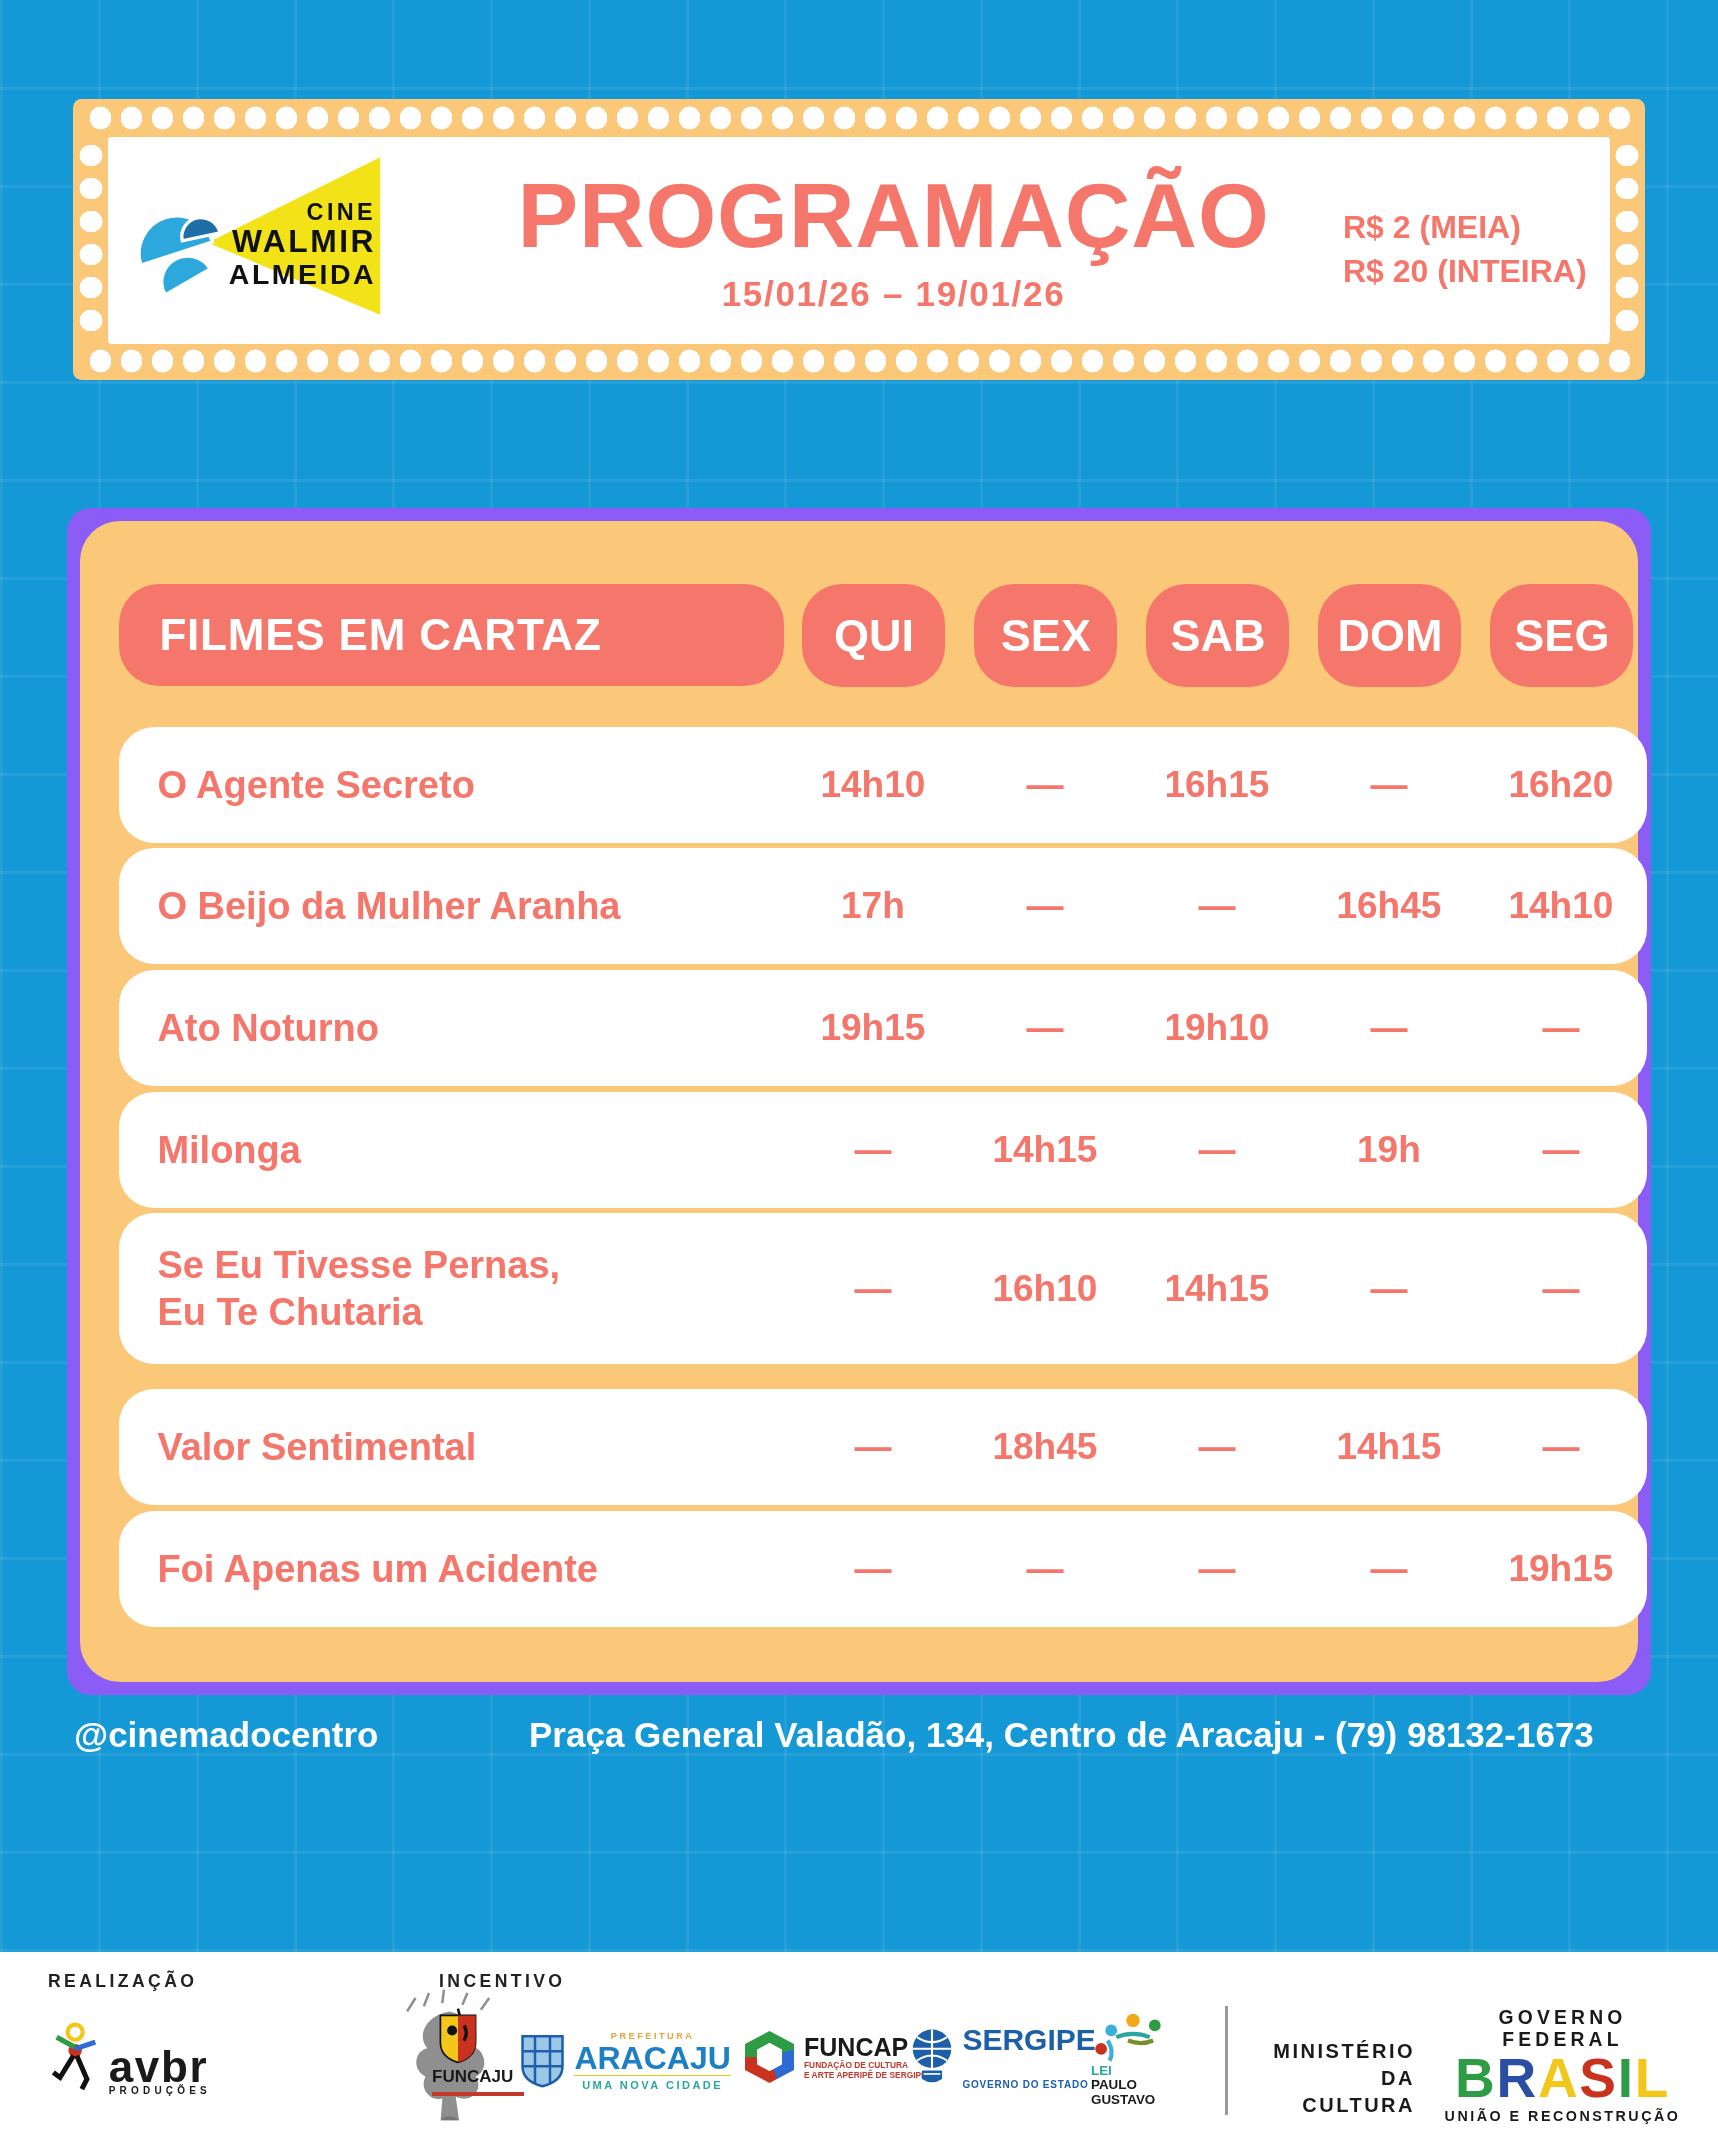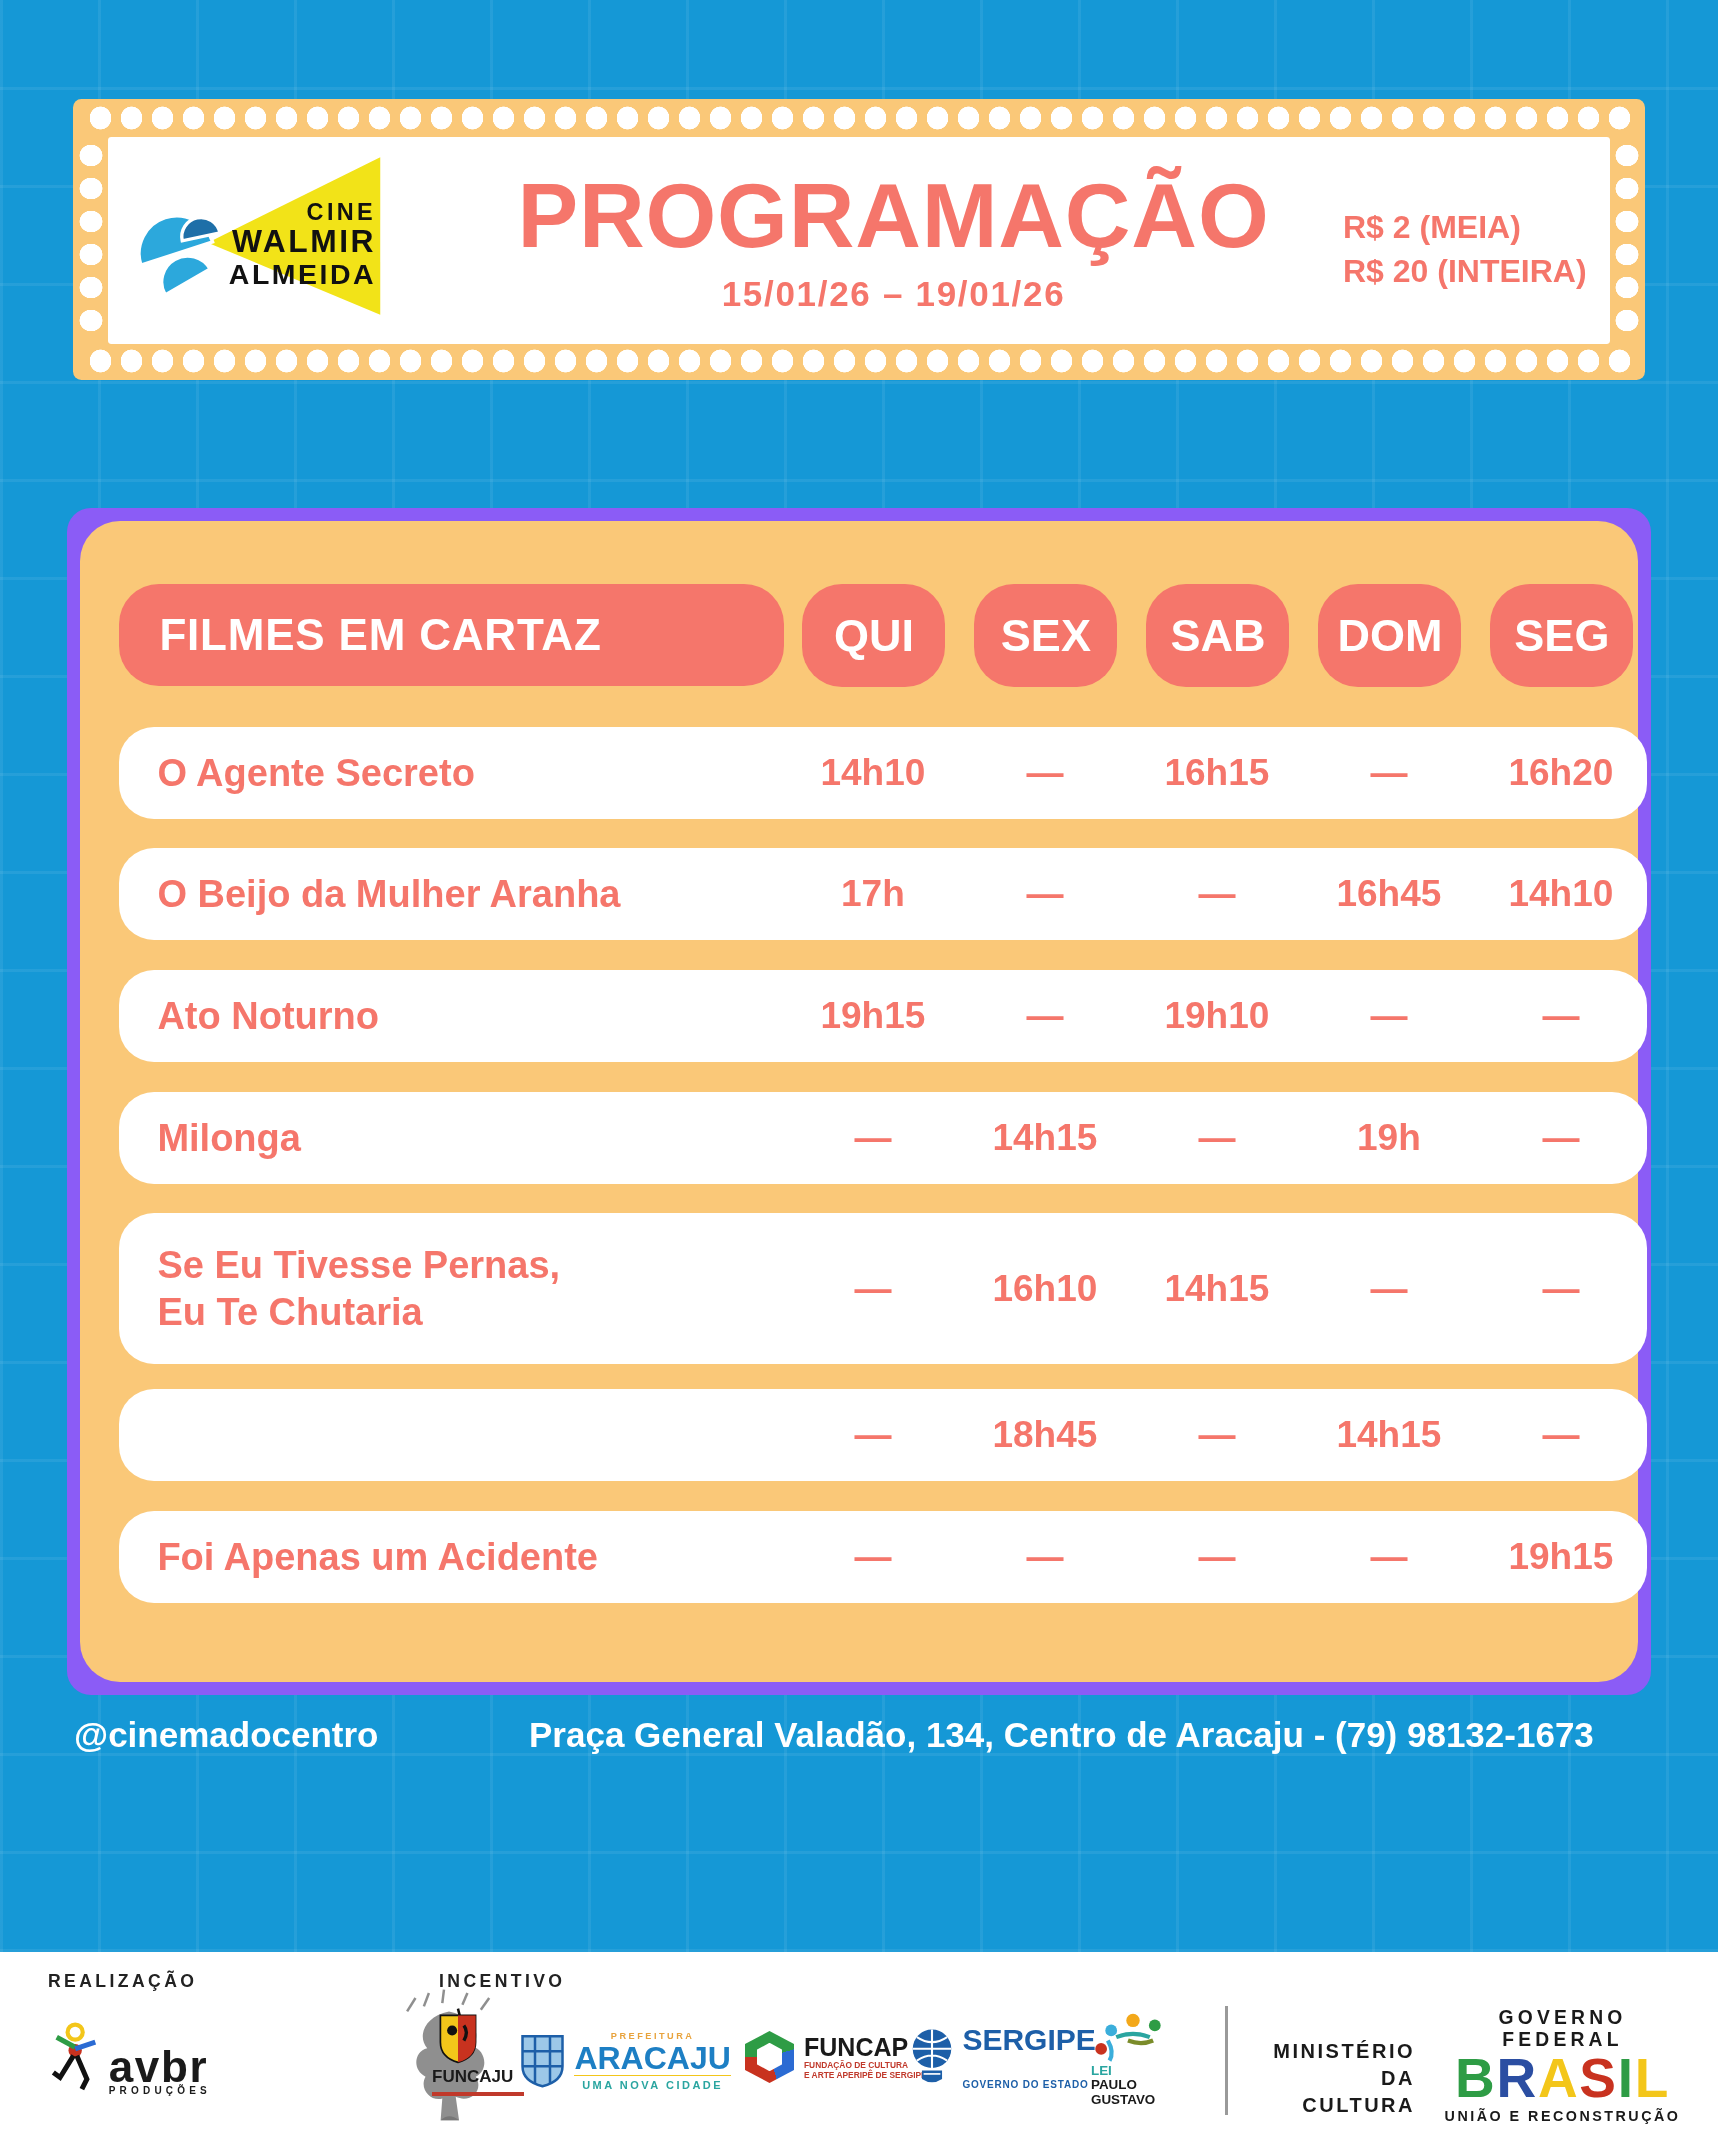--- a/index.html
+++ b/index.html
@@ -42,21 +42,21 @@
   .card-inner { position:absolute; inset:13.4px; background:#FAC878; border-radius:40px; }
 
   .pill { position:absolute; background:#F5766B; color:#fff; border-radius:40px;
     display:flex; align-items:center; }
   .films-pill { left:39px; top:63px; width:665px; height:102px;
     padding-left:40px; font-size:44px; letter-spacing:0.8px; }
   .day-pill { top:63px; width:143px; height:103px; justify-content:center; font-size:45px; }
 
   .movie-row { position:absolute; left:39px; width:1528px; background:#fff;
     border-radius:35px; }
-  .row-h1 { height:92px;text-decoration:underline; } .row-h2 { height:151px; }
+  .row-h1 { height:116px;text-decoration:underline; } .row-h2 { height:151px; }
   .movie-title { position:absolute; left:38px; top:0; bottom:0; display:flex;
     flex-direction:column; justify-content:center;
     color:#F5766B; font-size:38px; line-height:47px; }
   .time-cell { position:absolute; top:0; bottom:0; width:151px;
     display:flex; align-items:center; justify-content:center;
     color:#F5766B; font-size:37px; }
   .t0 { left:678px; } .t1 { left:850px; } .t2 { left:1022px; }
   .t3 { left:1194px; } .t4 { left:1366px; }
 
   
@@ -191,20 +191,23 @@
         <div>Eu Te Chutaria</div>
       </div>
       <div class="time-cell t0">—</div>
       <div class="time-cell t1">16h10</div>
       <div class="time-cell t2">14h15</div>
       <div class="time-cell t3">—</div>
       <div class="time-cell t4">—</div>
     </div>
 
     <div class="movie-row row-h1" style="top:868px">
+      <div class="movie-title">
+          <div>Valor Sentimental</div>
+        </div>
       <div class="time-cell t0">—</div>
       <div class="time-cell t1">18h45</div>
       <div class="time-cell t2">—</div>
       <div class="time-cell t3">14h15</div>
       <div class="time-cell t4">—</div>
     </div>
 
     <div class="movie-row row-h1" style="top:990px">
       <div class="movie-title">
           <div>Foi Apenas um Acidente</div>

